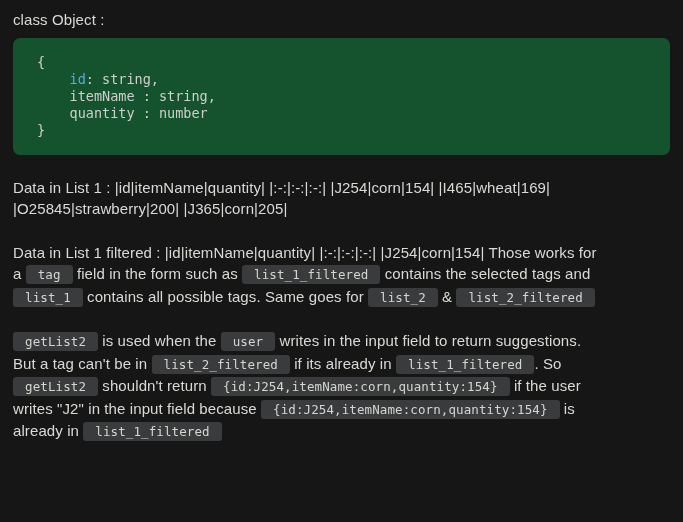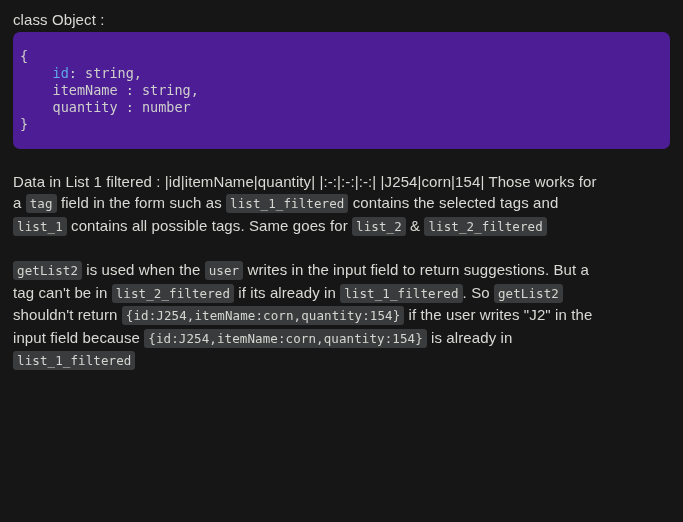--- a/index.html
+++ b/index.html
@@ -24,24 +24,24 @@
   }
   .intro {
     font-size: 15px;
     line-height: 1.5;
     color: #d9d9d5;
     margin: 0;
     padding-top: 9px;
     letter-spacing: 0.1px;
   }
   .codeblock {
-    margin: 0 0 0 0;
-    background: #4c1d95;
+    margin: 6px 0 0 0;
+    background: #14532d;
     border-radius: 7px;
-    padding: 16px 14px 16px 7px;
+    padding: 16px 14px 16px 24px;
     box-sizing: border-box;
     width: 657px;
   }
   .codeblock pre {
     margin: 0;
     font-family: "DejaVu Sans Mono", "Liberation Mono", monospace;
     font-size: 13.5px;
     line-height: 17px;
     color: #cfcfcb;
     white-space: pre;
@@ -55,37 +55,38 @@
     padding-top: 22px;
     letter-spacing: 0.1px;
   }
   .para:first-of-type { }
   code.inline {
     font-family: "DejaVu Sans Mono", "Liberation Mono", monospace;
     font-size: 12.5px;
     background: #3a3b3c;
     color: #d5d5d1;
     border-radius: 3px;
-    padding: 2px 4px;
+    padding: 2px 12px;
     white-space: nowrap;
   }
 </style>
 </head>
 <body>
 
 <div class="page">
 
   <p class="intro">class Object :</p>
 
   <div class="codeblock">
     <pre><span>{</span>
 <span>    <span class="tok-key">id</span><span>: </span><span>string,</span></span>
 <span>    <span>itemName</span><span> : </span><span>string,</span></span>
 <span>    <span>quantity</span><span> : </span><span>number</span></span>
 <span>}</span></pre>
   </div>
 
   <div>
+      <p class="para"><span>Data in List 1 : |id|itemName|quantity| |:-:|:-:|:-:| |J254|corn|154| |I465|wheat|169| |O25845|strawberry|200| |J365|corn|205|</span></p>
       <p class="para"><span>Data in List 1 filtered : |id|itemName|quantity| |:-:|:-:|:-:| |J254|corn|154| Those works for a </span><code class="inline">tag</code><span> field in the form such as </span><code class="inline">list_1_filtered</code><span> contains the selected tags and </span><code class="inline">list_1</code><span> contains all possible tags. Same goes for </span><code class="inline">list_2</code><span> &amp; </span><code class="inline">list_2_filtered</code></p>
       <p class="para"><code class="inline">getList2</code><span> is used when the </span><code class="inline">user</code><span> writes in the input field to return suggestions. But a tag can't be in </span><code class="inline">list_2_filtered</code><span> if its already in </span><code class="inline">list_1_filtered</code><span>. So </span><code class="inline">getList2</code><span> shouldn't return </span><code class="inline">{id:J254,itemName:corn,quantity:154}</code><span> if the user writes "J2" in the input field because </span><code class="inline">{id:J254,itemName:corn,quantity:154}</code><span> is already in </span><code class="inline">list_1_filtered</code></p>
     </div>
 
 </div>
 
 </body></html>

